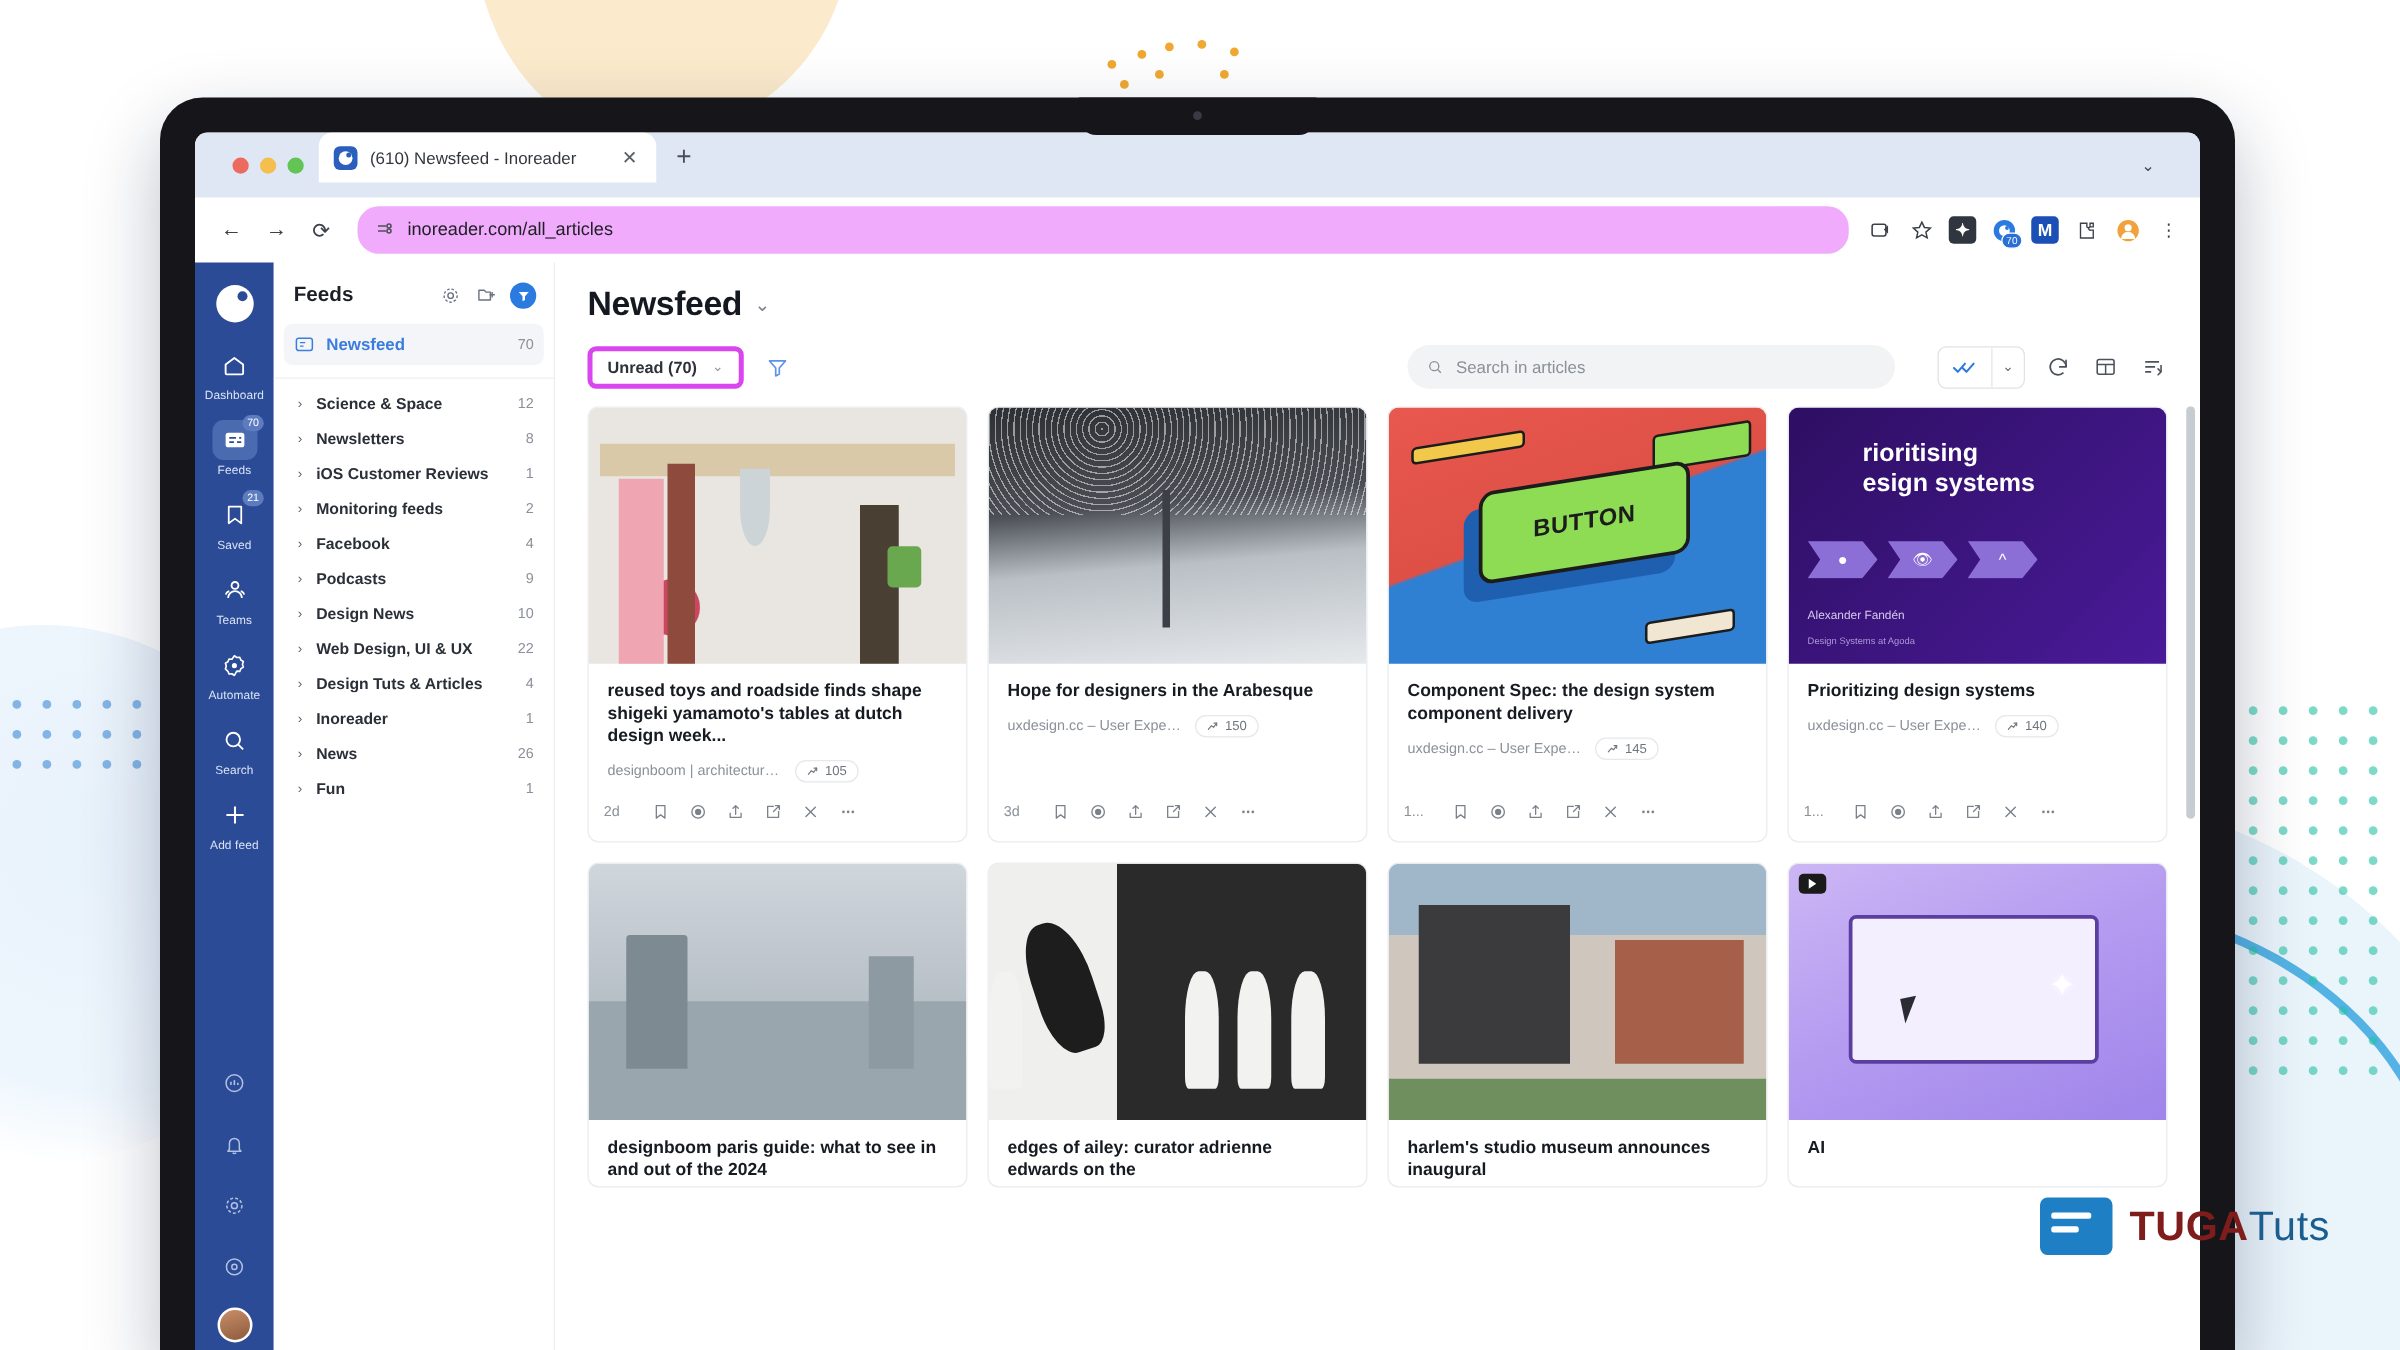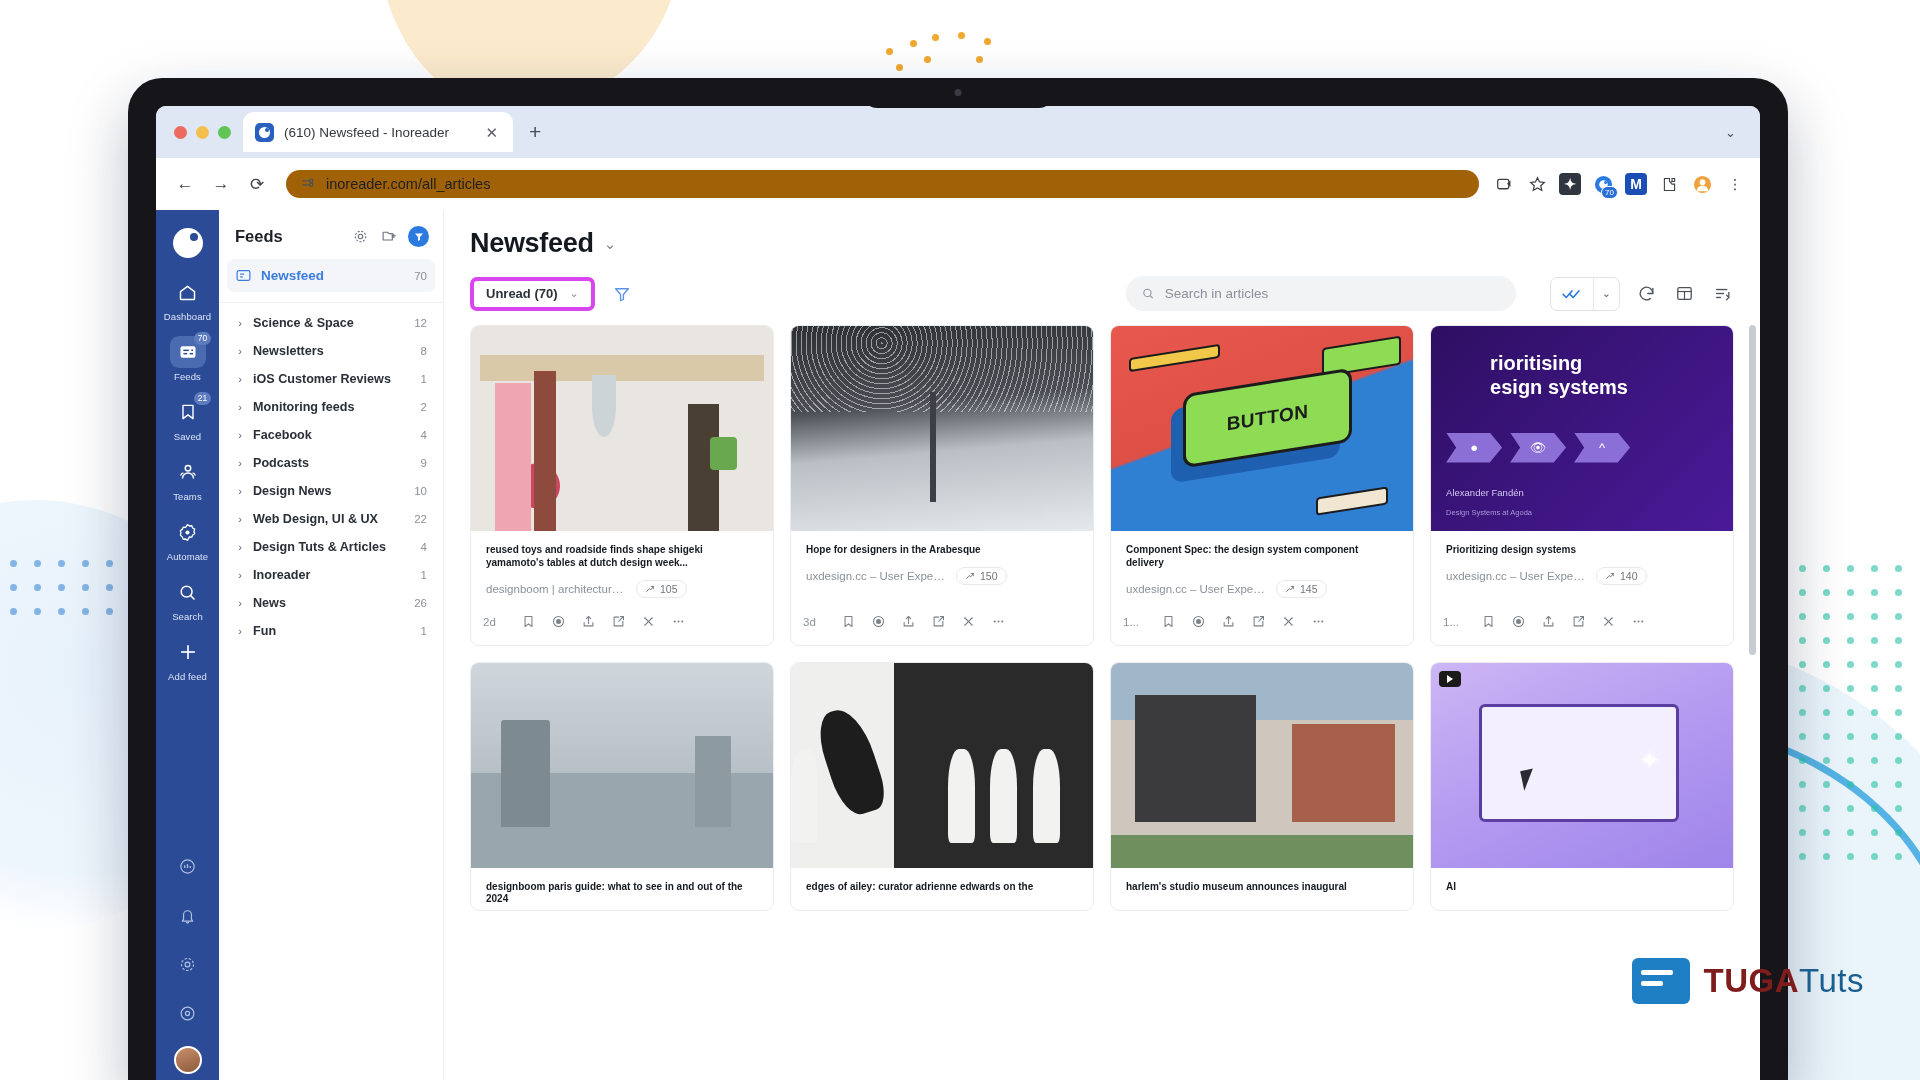--- a/index.html
+++ b/index.html
@@ -54,21 +54,21 @@
     content:""; position:absolute; left:50%; top: 11px; transform: translateX(-50%);
     width:7px; height:7px; border-radius:50%; background:#3a3a44;
   }
   .screen {
     width: 100%; height: 100%; background: #ffffff; border-radius: 10px 10px 0 0; overflow: hidden;
     display: flex; flex-direction: column;
   }
 
   
   .chrome-tabs {
-    height: 52px; background: #dfe7f5; display: flex; align-items: center; padding: 0 12px;
+    height: 52px; background: #dfe7f5; display: flex; align-items: flex-start; padding: 0 24px;
     flex: none; position: relative;
   }
   .traffic { display: flex; gap: 9px; align-items: center; height: 52px; padding: 0 12px 0 6px; }
   .traffic i { width: 13px; height: 13px; border-radius: 50%; display: block; }
   .tab {
     display: flex; align-items: center; gap: 10px;
     background: #ffffff; border-radius: 11px 11px 0 0; height: 40px;
     padding: 0 12px; min-width: 270px; position: relative;
   }
   .tab-fav { width: 19px; height: 19px; border-radius: 5px; background: #2b5fbd; display:flex; align-items:center; justify-content:center; flex:none; }
@@ -78,21 +78,21 @@
   .tab-x { font-size: 15px; color: #5a5f66; line-height: 1; padding: 2px 3px; }
   .tab-plus { font-size: 21px; color: #4a4f57; padding: 0 16px; height: 40px; display: flex; align-items: center; }
   .chrome-caret { margin-left: auto; color:#4a4f57; font-size: 13px; padding-right: 12px; height: 52px; display:flex; align-items:center;}
 
   .chrome-bar {
     height: 52px; background: #ffffff; display: flex; align-items: center; gap: 6px;
     padding: 0 14px; flex: none;
   }
   .nav-btn { width: 30px; height: 30px; display: flex; align-items: center; justify-content: center; color: #3c4148; font-size: 17px; }
   .omnibox {
-    flex: 1; height: 28px; background: #a16207; border-radius: 17px;
+    flex: 1; height: 38px; background: #f0abfc; border-radius: 17px;
     display: flex; align-items: center; gap: 10px; padding: 0 14px; margin: 0 8px;
   }
   .omni-icon { width: 16px; height: 16px; flex:none; color:#4d5156; }
   .omni-url { font-size: 14.5px; color: #202124; }
   .chrome-right { display: flex; align-items: center; gap: 11px; color:#3c4148; }
   .chrome-right .ci { width: 22px; height: 22px; display:flex; align-items:center; justify-content:center; font-size: 14px; }
   .ci-badge { position: relative; }
   .ci-badge .num {
     position: absolute; right: -4px; bottom: -4px; background: #2b6fd6; color: #fff;
     font-size: 8px; border-radius: 7px; padding: 0 3px; line-height: 11px; border: 1.5px solid #fff;
@@ -170,21 +170,21 @@
   .mark-read .mr-div { width: 1px; height: 100%; background: #e3e6ea; }
   .mark-read .mr-caret { padding: 0 8px; color: #5b6170; font-size: 11px; display:flex; align-items:center; height:100%; }
   .tb-ic { width: 24px; height: 24px; display: flex; align-items: center; justify-content: center; color: #4c525b; }
 
   
   .cards-wrap { flex: 1; overflow: hidden; padding: 0 26px; position: relative; }
   .cards-grid { display: grid; grid-template-columns: repeat(4, 1fr); gap: 16px; }
   .card { border: 1px solid #eaecef; border-radius: 9px; overflow: hidden; background: #fff; display: flex; flex-direction: column; }
   .card-thumb { height: 205px; background: #dfe2e7; background-size: cover; background-position: center; position: relative; }
   .card-body { padding: 13px 15px 4px; flex: 1; }
-  .card-title { font-size: 10px; font-weight: bold; line-height: 1.28; color: #161a21; }
+  .card-title { font-size: 14px; font-weight: bold; line-height: 1.28; color: #161a21; }
   .card-meta { display: flex; align-items: center; gap: 10px; margin-top: 10px; }
   .card-src { font-size: 11.5px; color: #8b9199; white-space: nowrap; overflow: hidden; text-overflow: ellipsis; max-width: 140px; }
   .trend { display: flex; align-items: center; gap: 5px; border: 1px solid #e6e8ec; border-radius: 11px; padding: 2px 8px; font-size: 10.5px; color: #70767e; flex:none; }
   .card-actions { display: flex; align-items: center; gap: 0; padding: 8px 12px 11px; }
   .card-age { font-size: 11.5px; color: #8b9199; width: 30px; }
   .act { width: 30px; height: 24px; display: flex; align-items: center; justify-content: center; color: #7b828b; }
 
   
   .th1 { background:
       radial-gradient(circle at 22% 78%, #c9485f 0 22px, transparent 23px),

